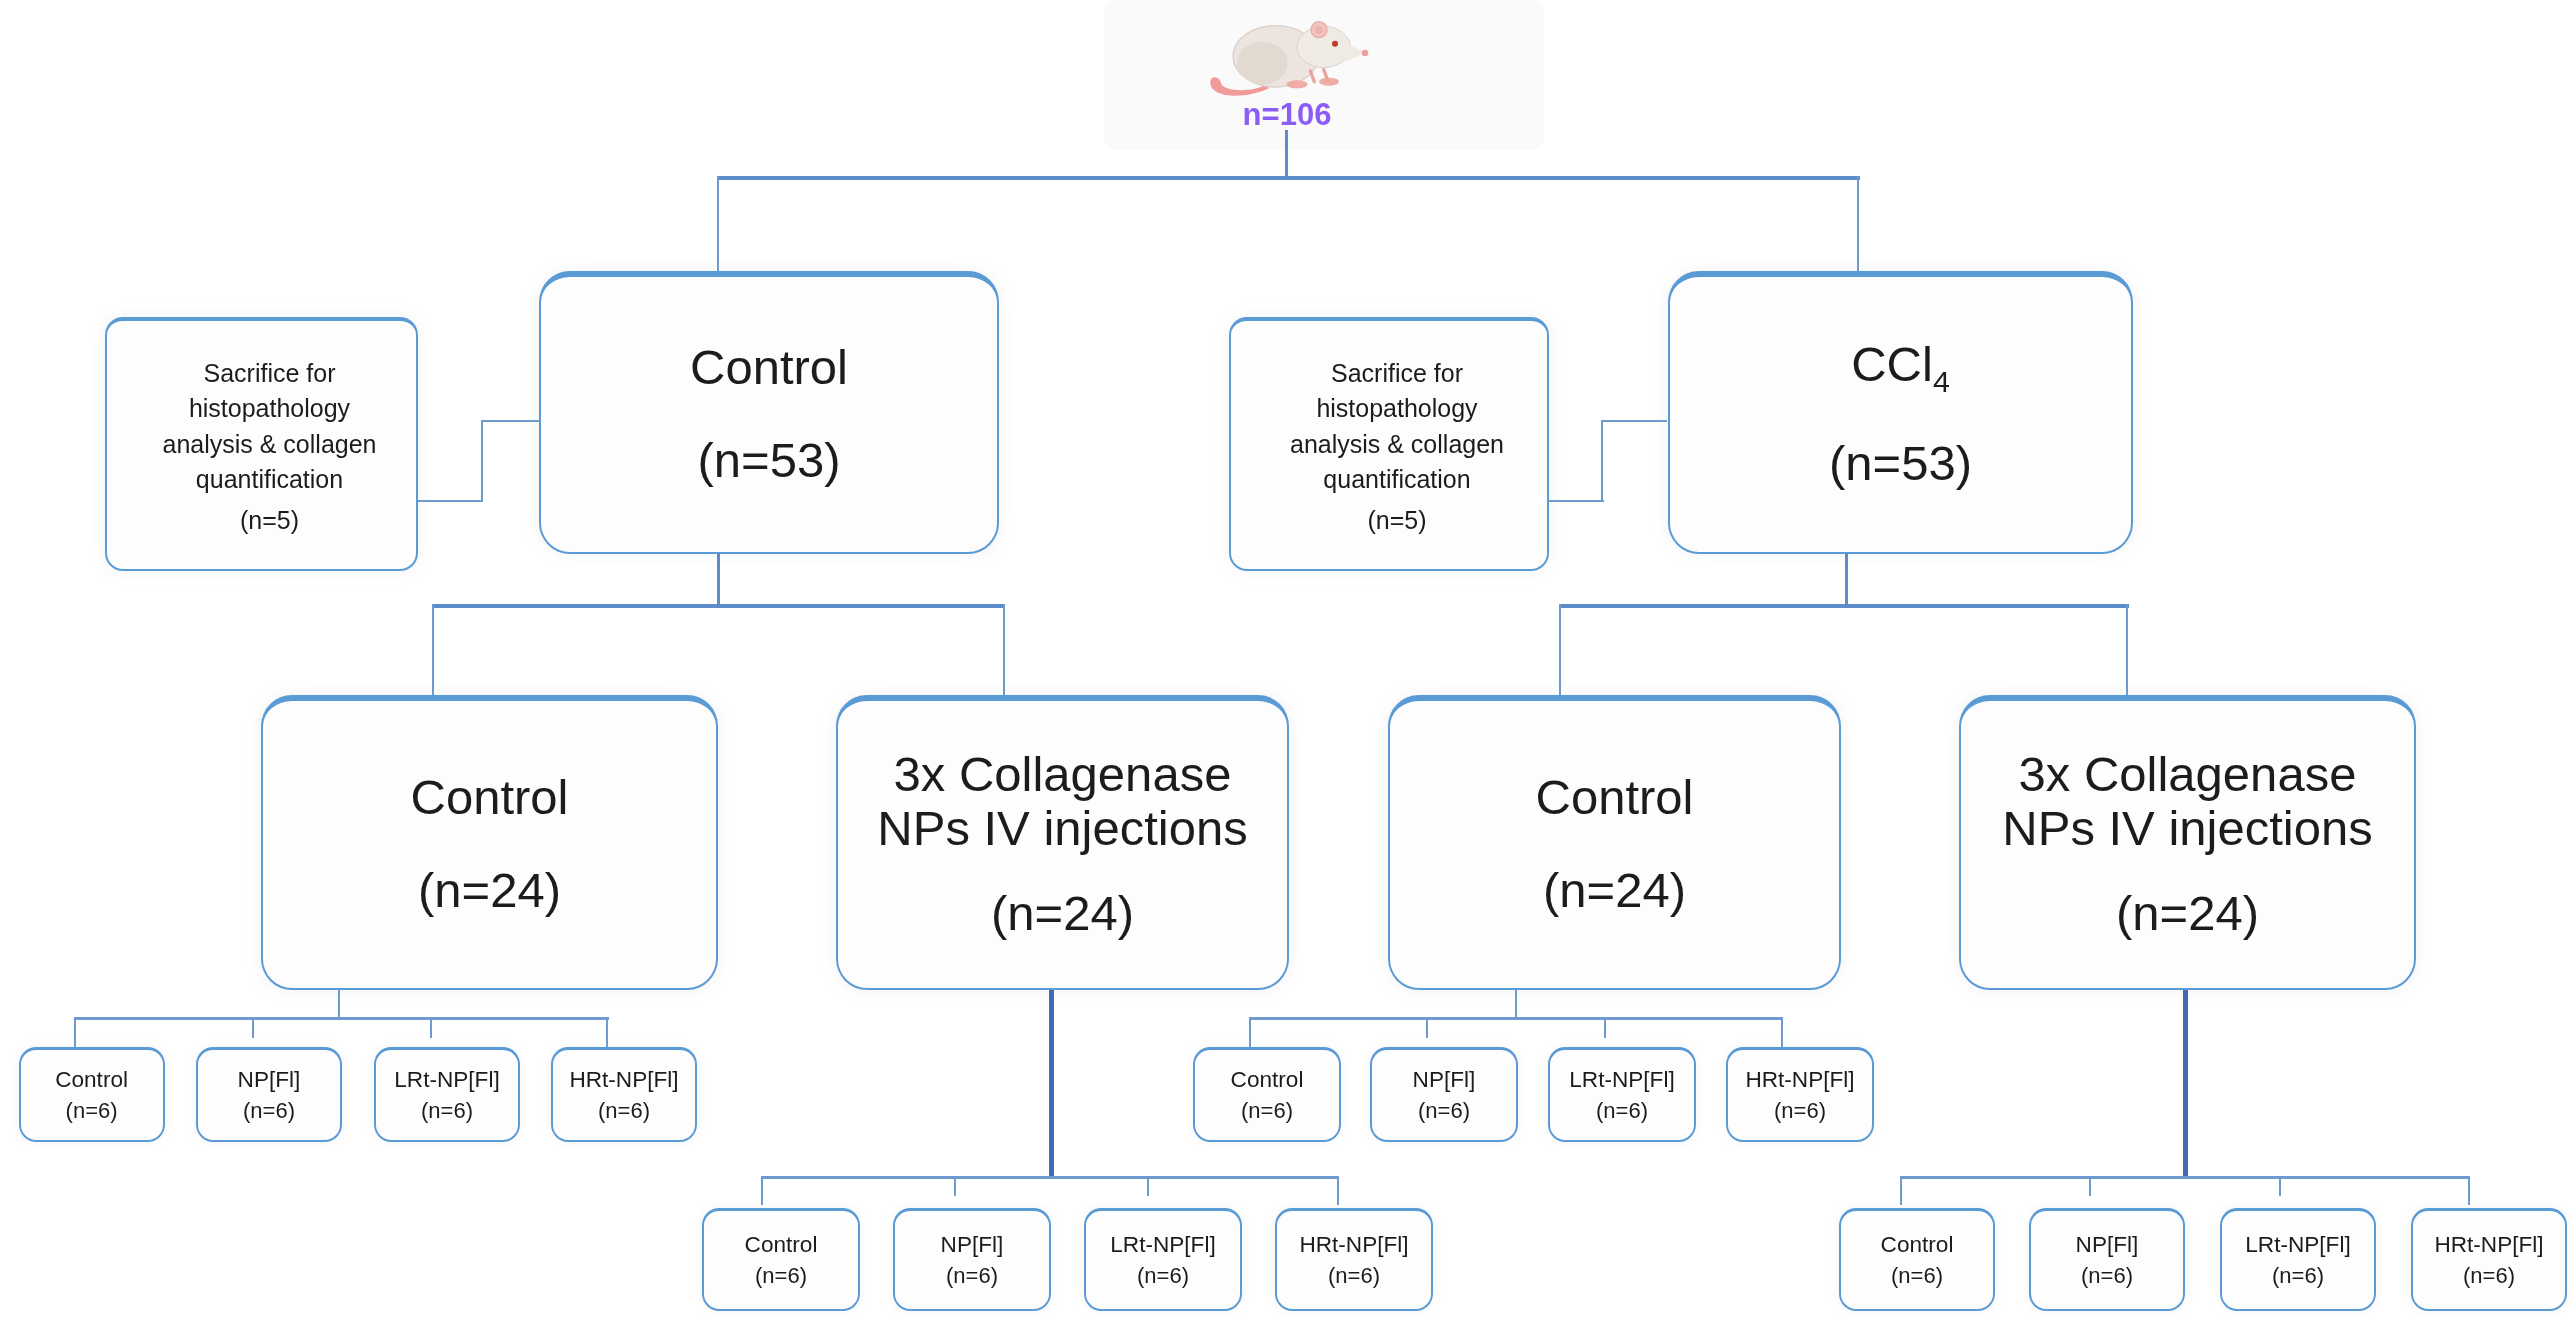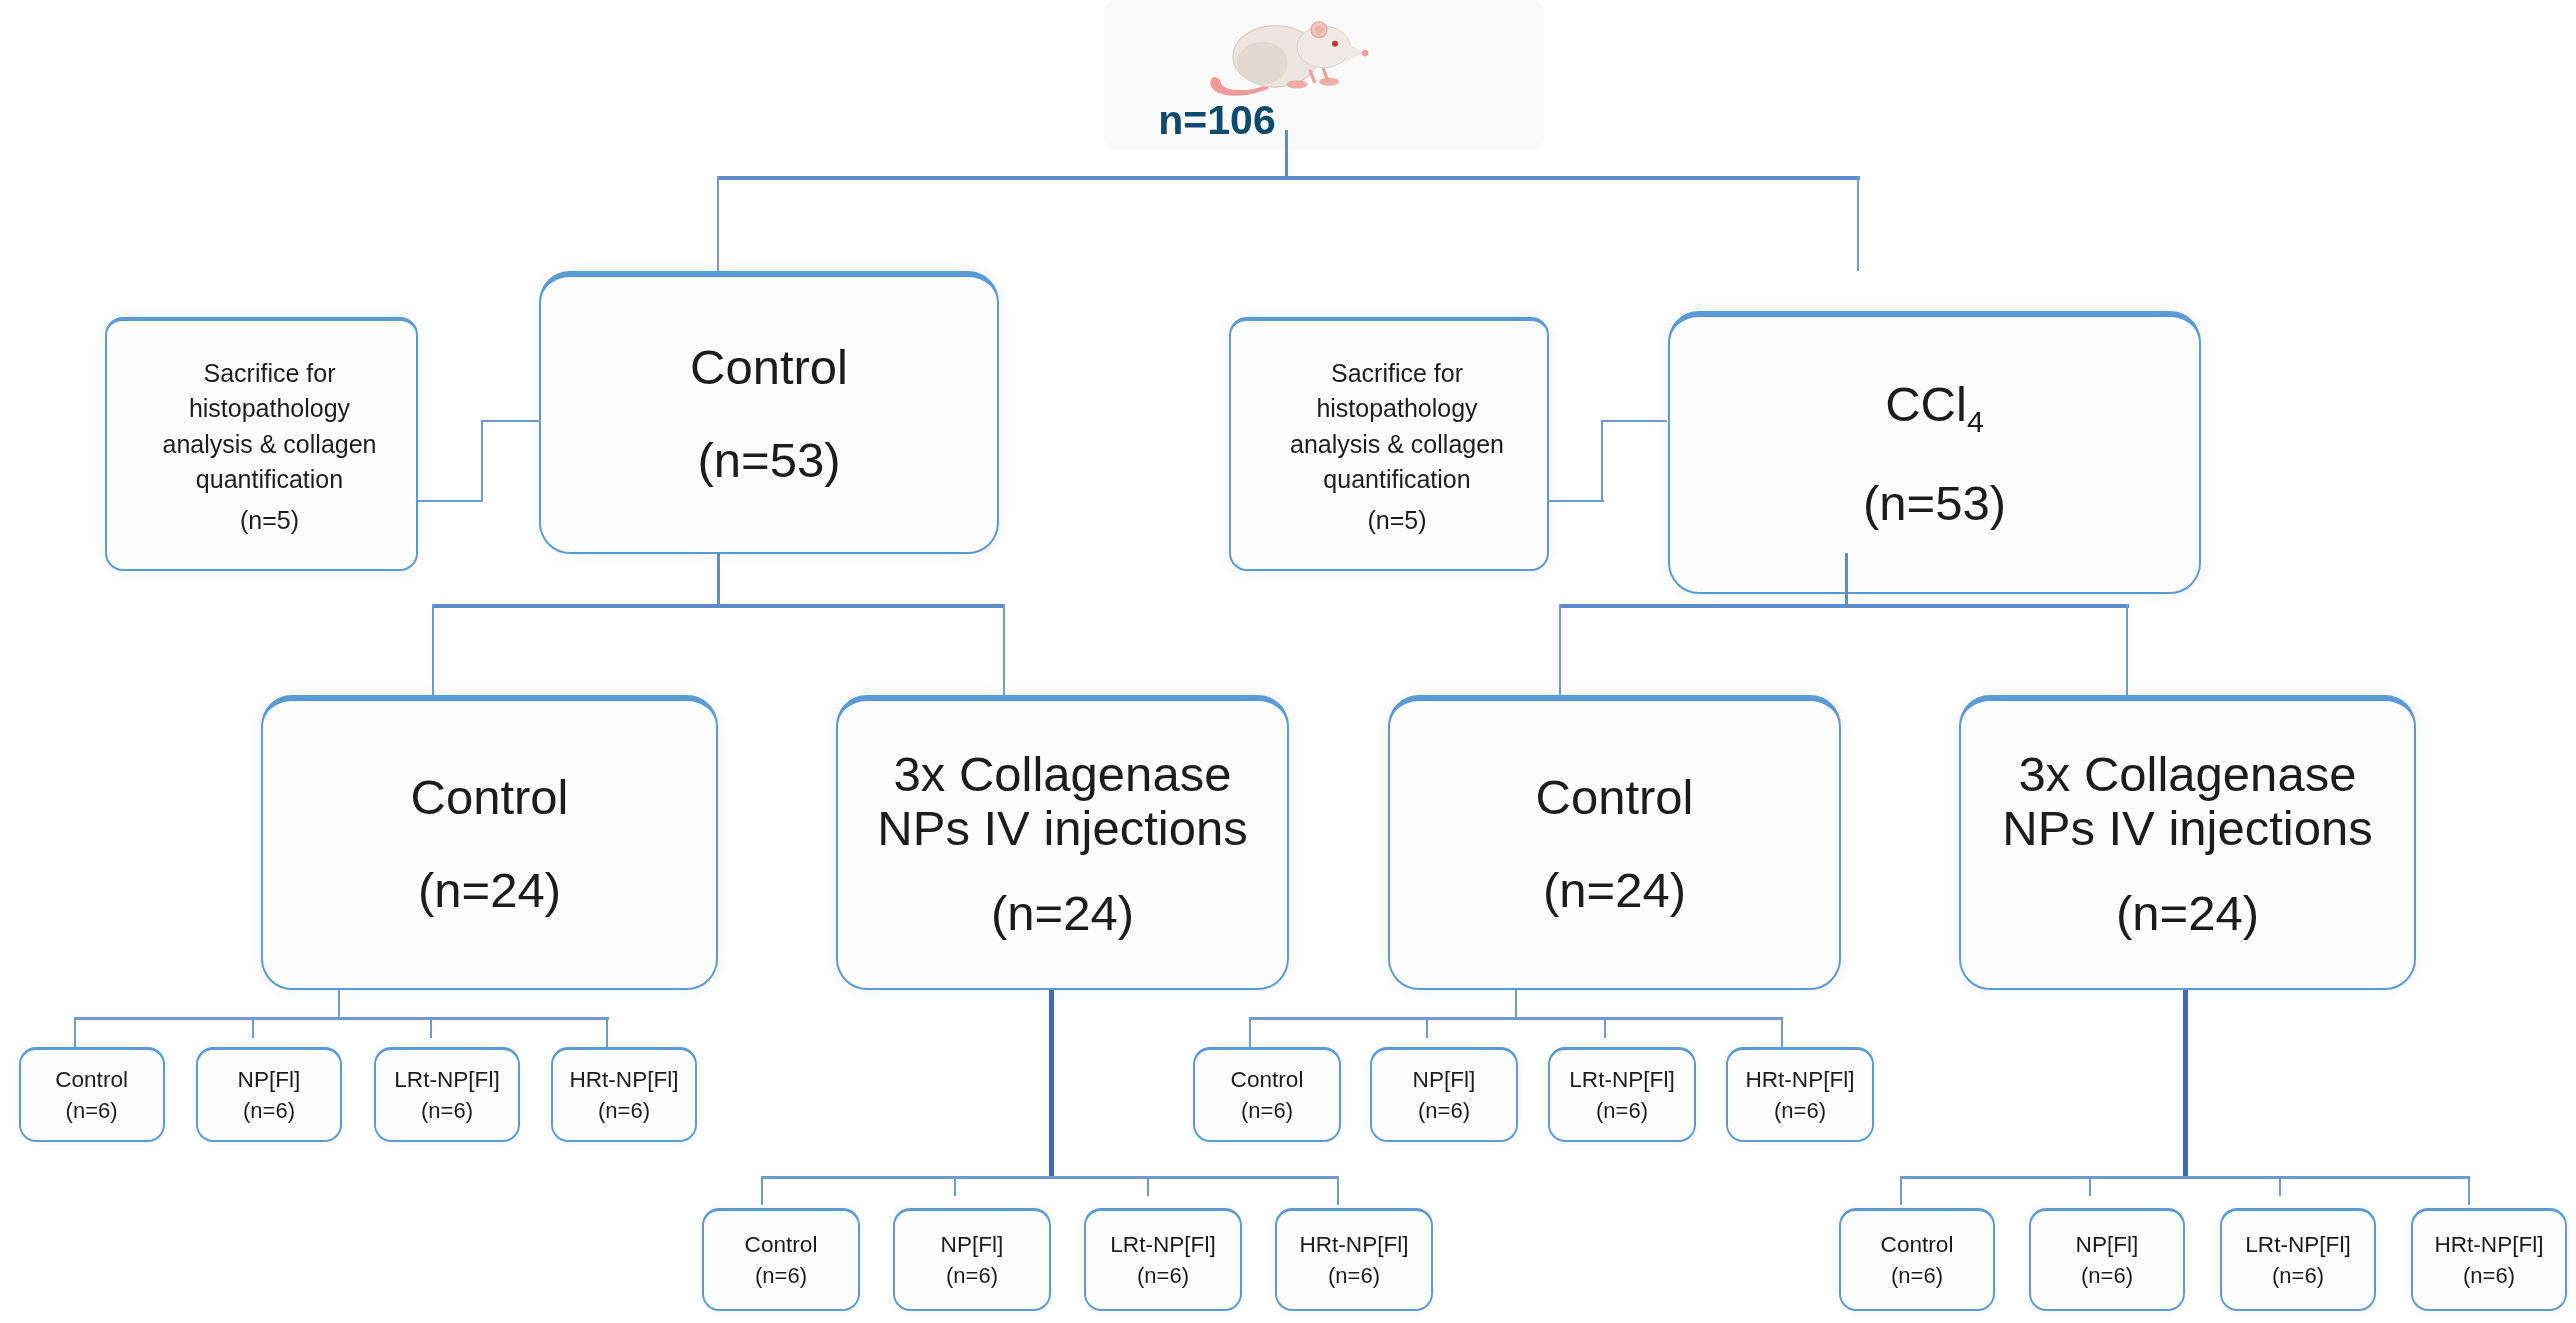--- a/index.html
+++ b/index.html
@@ -14,22 +14,22 @@
   .line.thin{background:#6f9ad0;}
   .line.dark{background:#3f6ab5;}
   .t-xl{font-size:49px;line-height:1.1;font-weight:400;}
   .t-xl2{font-size:49px;line-height:1.1;font-weight:400;}
   .gap-lg{margin-top:39px;}
   .gap-md{margin-top:31px;}
   .sac-text{font-size:25px;line-height:1.42;font-weight:400;}
   .sac-n{font-size:25px;margin-top:8px;}
   .leaf-label{font-size:22.6px;line-height:1.2;font-weight:400;}
   .leaf-n{font-size:22px;margin-top:5px;}
-  .root-n{position:absolute;left:1124px;top:97px;width:186px;text-align:center;
-          font-size:41px;font-weight:700;color:#0c4a6e;}
+  .root-n{position:absolute;left:1194px;top:97px;width:186px;text-align:center;
+          font-size:31px;font-weight:700;color:#8b5cf6;}
   .rat-panel{position:absolute;left:1104px;top:0px;width:440px;height:150px;background:#fafafa;
              border-radius:12px;}
   sub{font-size:.62em;}
 </style>
 </head>
 <body>
 
 <div id="canvas">
 
   <div class="rat-panel"></div>
@@ -59,21 +59,21 @@
   <div class="line thin" style="left:481px;top:420px;width:58px;height:2px;"></div>
   <div class="line thin" style="left:1549px;top:500px;width:55px;height:2px;"></div>
   <div class="line thin" style="left:1601px;top:420px;width:2px;height:82px;"></div>
   <div class="line thin" style="left:1601px;top:420px;width:66px;height:2px;"></div>
 
   <div class="node" style="left:539px;top:271px;width:460px;height:283px;">
     <div class="t-xl">Control</div>
     <div class="t-xl gap-lg">(n=53)</div>
   </div>
 
-  <div class="node" style="left:1668px;top:271px;width:533px;height:283px;margin-top:40px;">
+  <div class="node" style="left:1668px;top:271px;width:465px;height:283px;">
     <div class="t-xl"><span>CCl</span><sub>4</sub></div>
     <div class="t-xl gap-lg">(n=53)</div>
   </div>
 
   <div class="node sac" style="left:105px;top:317px;width:313px;height:254px;">
     <div class="sac-text">
       <div>Sacrifice for</div>
       <div>histopathology</div>
       <div>analysis &amp; collagen</div>
       <div>quantification</div>

